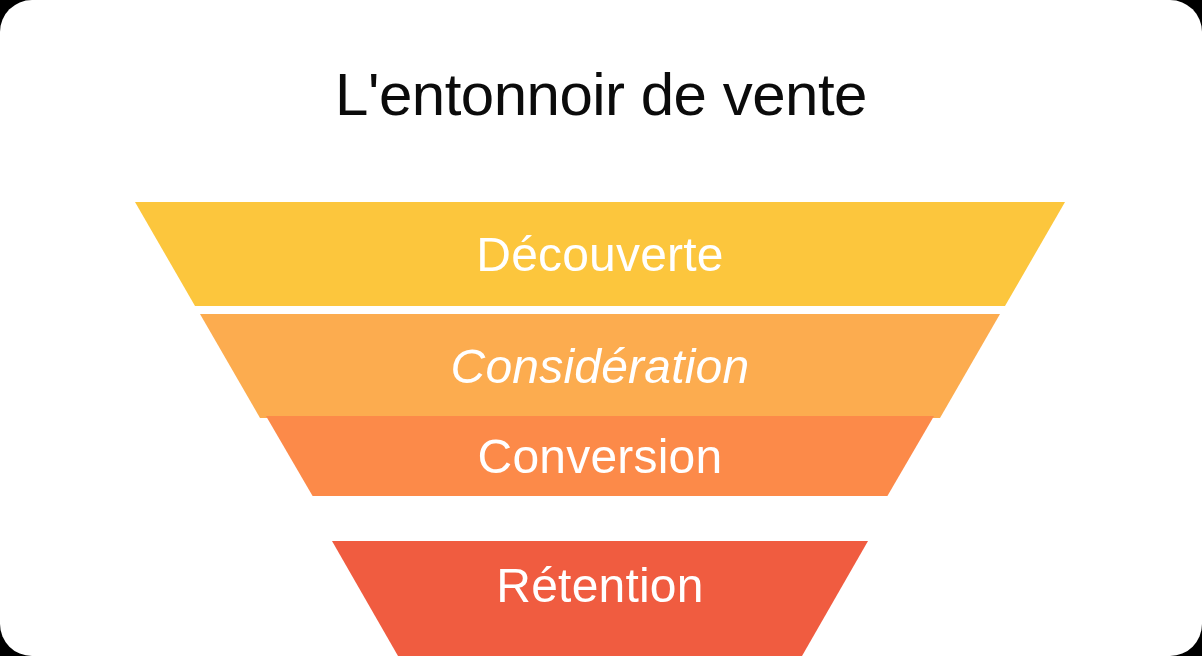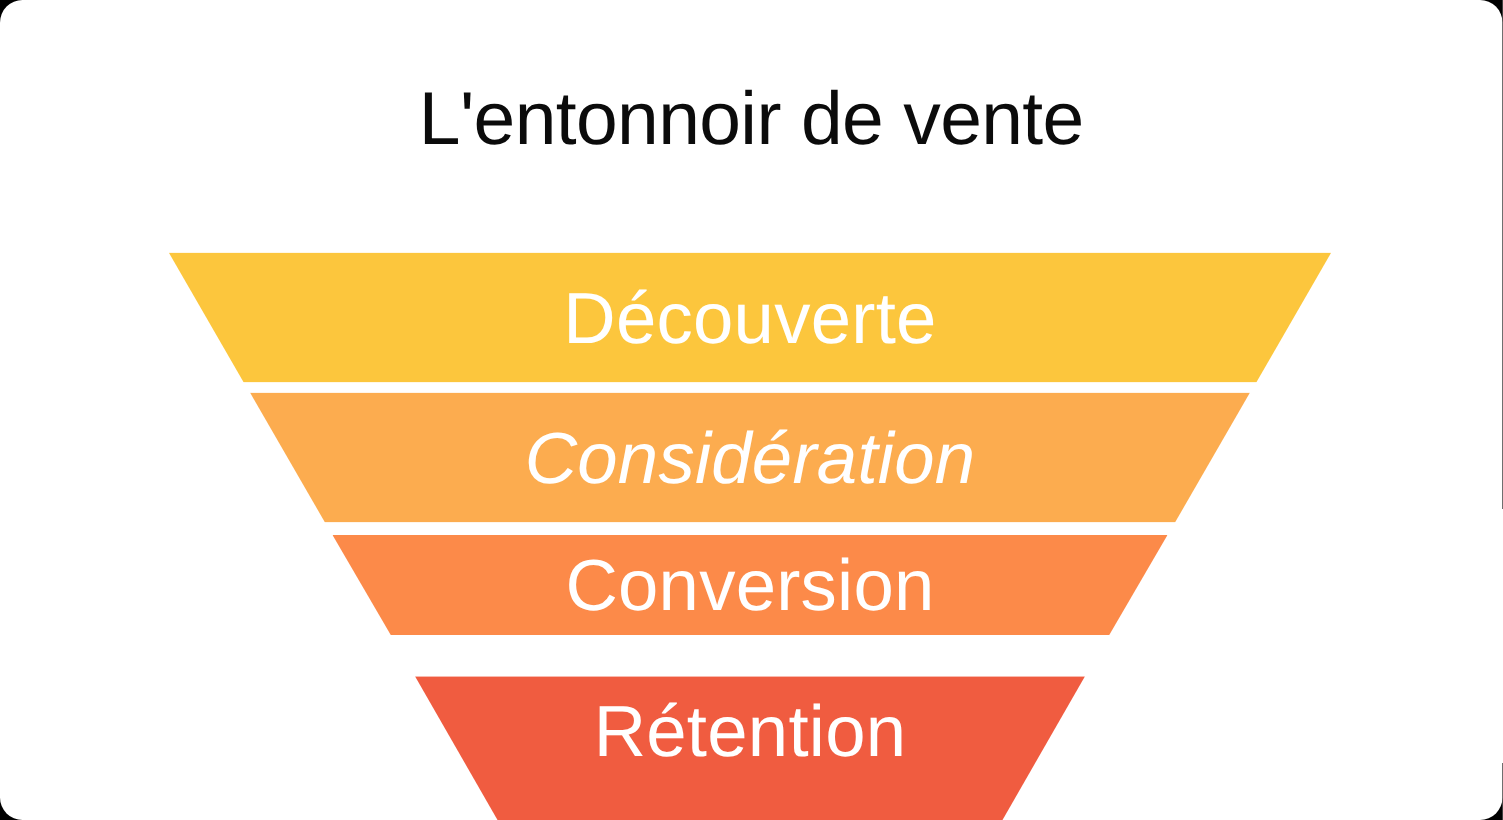--- a/index.html
+++ b/index.html
@@ -6,21 +6,21 @@
     margin: 0;
     padding: 0;
     background: #000000;
     font-family: "Liberation Sans", "DejaVu Sans", sans-serif;
   }
   .card {
     position: relative;
     width: 1202px;
     height: 656px;
     background: #ffffff;
-    border-radius: 18px;
+    border-radius: 32px;
     overflow: hidden;
   }
   .title {
     position: absolute;
     top: 64px;
     left: 0;
     width: 100%;
     text-align: center;
     font-size: 60px;
     line-height: 62px;
@@ -36,27 +36,27 @@
     height: 454px;
   }
   .stage {
     position: absolute;
     left: 0;
     width: 930px;
     display: flex;
     align-items: center;
     justify-content: center;
     color: #ffffff;
-    font-size: 58px;
+    font-size: 48px;
     font-weight: 500;
     letter-spacing: 0.2px;
   }
   .stage-1 { top: 0;     height: 104px; clip-path: polygon(0px 0, 930px 0, 870px 104px, 60px 104px); }
   .stage-2 { top: 112px; height: 104px; clip-path: polygon(65px 0, 865px 0, 805px 104px, 125px 104px); }
-  .stage-3 { top: 226px; height: 80px; clip-path: polygon(131px 0, 799px 0, 739px 103px, 191px 103px); }
+  .stage-3 { top: 214px; height: 80px; clip-path: polygon(131px 0, 799px 0, 739px 103px, 191px 103px); }
   .stage-4 { top: 339px; height: 115px; clip-path: polygon(197px 0, 733px 0, 667px 115px, 263px 115px); padding-bottom: 26px; box-sizing: border-box; }
 </style>
 </head>
 <body>
 
 <div class="card">
 
   <div class="title" style="color: rgb(11, 11, 11);">L'entonnoir de vente</div>
 
   <div class="funnel">

